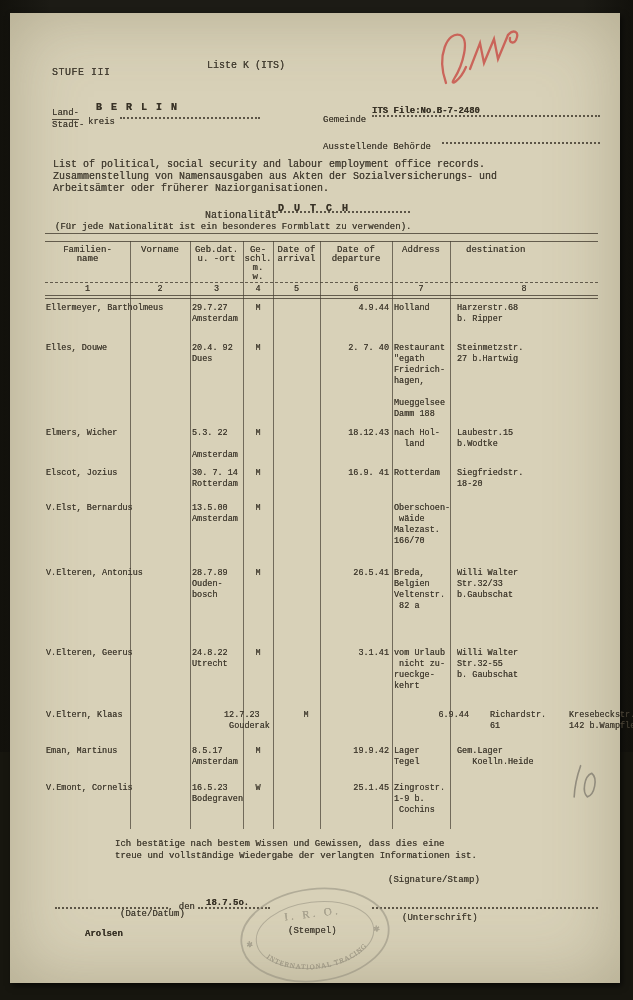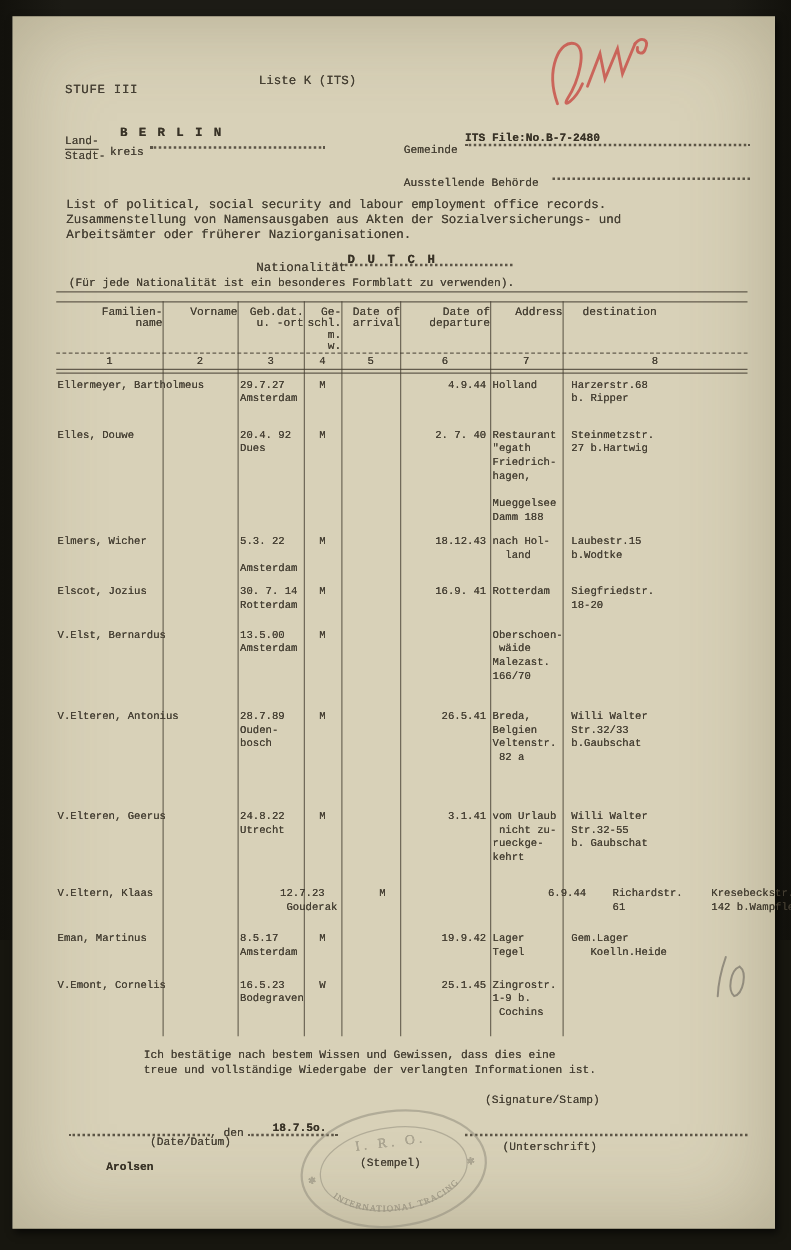--- a/index.html
+++ b/index.html
@@ -13,21 +13,21 @@
          color:#453f33;}
   .abs{position:absolute;white-space:pre-wrap;}
   .t10{font-size:10px;line-height:12px;}
   .t9{font-size:9px;line-height:11px;}
   .bold{font-weight:bold;color:#383226;}
   .dots{height:0;border-bottom:2px dotted rgba(70,63,50,.85);}
   .hline{position:absolute;height:0;border-top:1px solid rgba(70,63,50,.8);}
   .hline.dash{border-top-style:dashed;}
   .vline{position:absolute;width:0;border-left:1px solid rgba(70,63,50,.7);}
   .grid8{display:grid;grid-template-columns:85px 60px 53px 30px 47px 72px 58px 148px;width:553px;}
-  .hcell{font-size:9px;line-height:9px;text-align:right;white-space:pre-wrap;padding-top:1px;}
+  .hcell{font-size:9px;line-height:9px;text-align:center;white-space:pre-wrap;padding-top:1px;}
   .hcell.c7{text-align:left;padding-left:16px;}
   .ncell{font-size:8.5px;text-align:center;}
   .trow{display:grid;grid-template-columns:85px 60px 53px 30px 47px 72px 58px 148px;}
   .cell{font-size:8.5px;line-height:11px;white-space:pre-wrap;overflow:visible;}
   .cell.c0{padding-left:1px;white-space:pre;}
   .cell.c2{padding-left:2px;}
   .cell.c3{text-align:center;}
   .cell.c5{text-align:right;padding-right:3px;}
   .cell.c6{padding-left:2px;}
   .cell.c7{padding-left:7px;}
@@ -148,21 +148,21 @@
     <div class="abs t9" style="left:105px;top:826px">Ich bestätige nach bestem Wissen und Gewissen, dass dies eine</div>
     <div class="abs t9" style="left:105px;top:838px">treue und vollständige Wiedergabe der verlangten Informationen ist.</div>
 
     <div class="abs t9" style="left:110px;top:896px">(Date/Datum)</div>
     <div class="abs t9" style="left:378px;top:862px">(Signature/Stamp)</div>
 
     <div class="abs dots" style="left:45px;top:894px;width:113px"></div>
     <div class="abs t9 bold" style="left:75px;top:916px">Arolsen</div>
     <div class="abs t9" style="left:158px;top:889px">, den</div>
     <div class="abs dots" style="left:188px;top:894px;width:72px"></div>
-    <div class="abs t9 bold" style="left:208px;top:885px">18.7.5o.</div>
+    <div class="abs t9 bold" style="left:196px;top:885px">18.7.5o.</div>
 
     <div class="abs dots" style="left:362px;top:894px;width:226px"></div>
     <div class="abs t9" style="left:392px;top:900px">(Unterschrift)</div>
 
     <svg style="left:210px;top:860px" width="190" height="125" viewBox="0 0 190 125">
       <g transform="rotate(-7 95 62)" opacity="0.55">
         <ellipse cx="95" cy="62" rx="74" ry="46" fill="none" stroke="#938e7e" stroke-width="1.8"></ellipse>
         <ellipse cx="95" cy="62" rx="59" ry="33" fill="none" stroke="#938e7e" stroke-width="1"></ellipse>
         <text x="95" y="44" text-anchor="middle" font-size="11" letter-spacing="3" fill="#8d8879" font-family="Liberation Serif, serif">I. R. O.</text>
         <text x="26" y="66" font-size="10" fill="#8d8879">✱</text>

